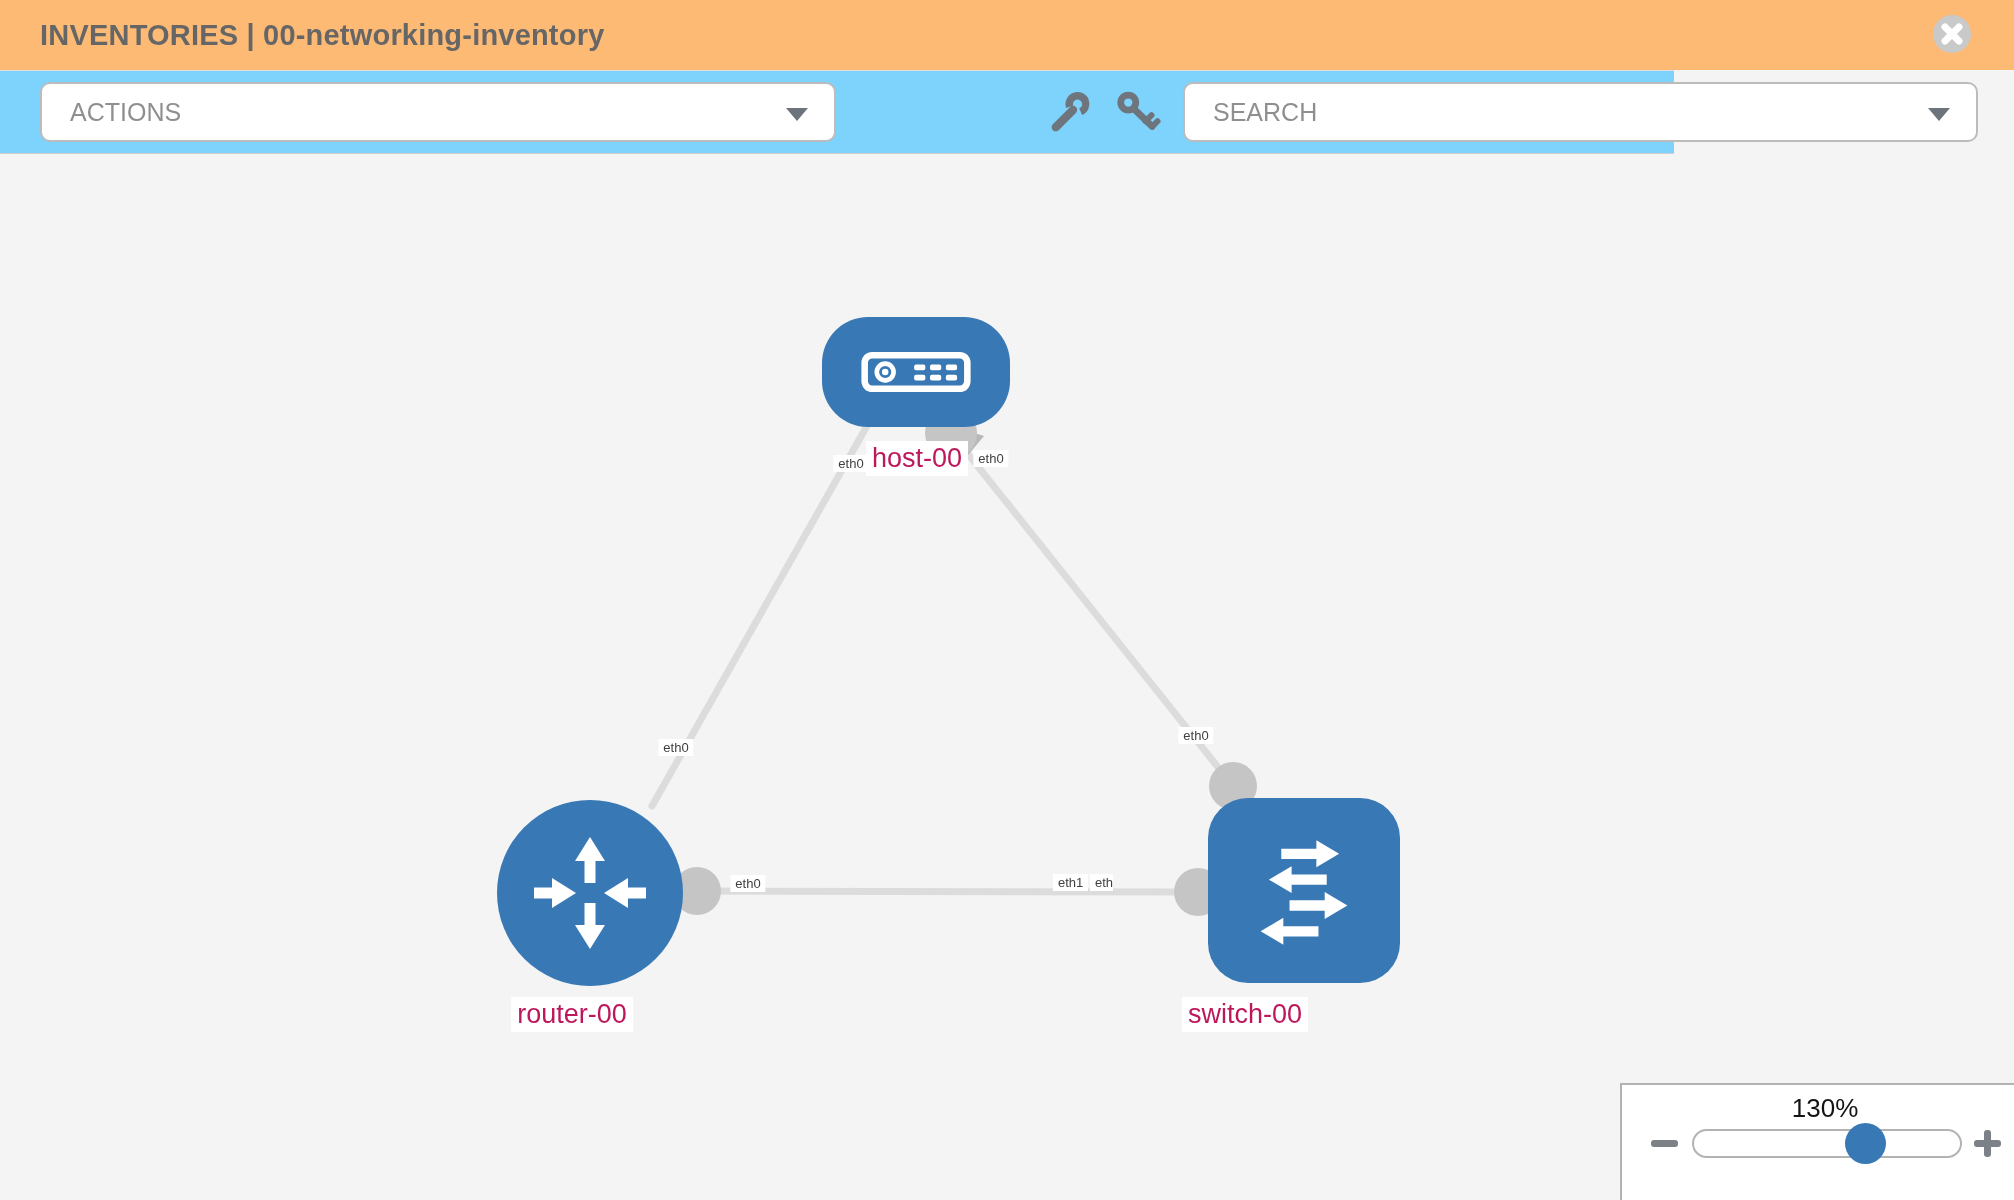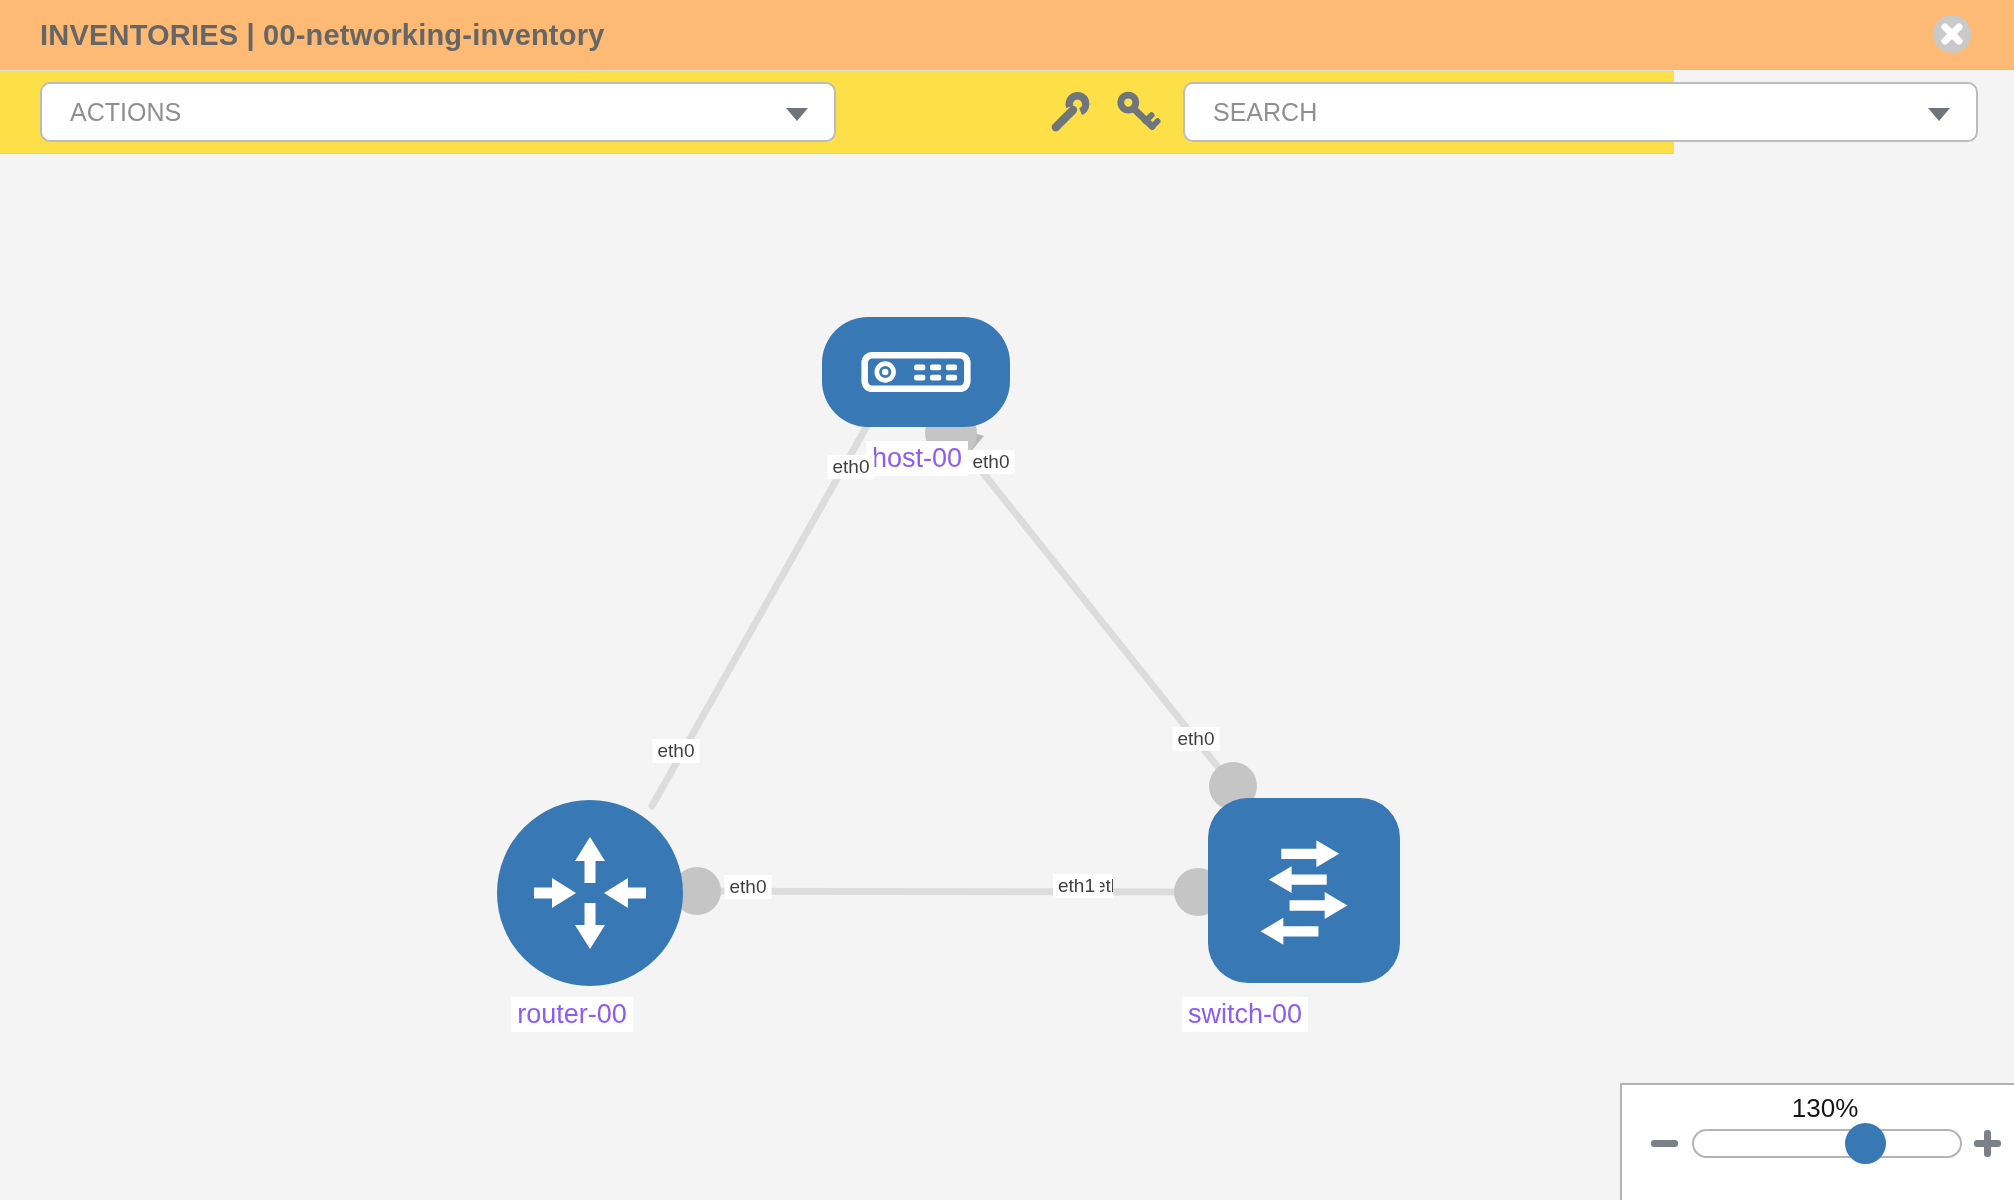--- a/index.html
+++ b/index.html
@@ -7,21 +7,21 @@
   body { font-family:"Liberation Sans", sans-serif; background:#f4f4f4; position:relative; }
 
   
   .header { position:absolute; left:0; top:0; width:2014px; height:70px; background:#fdba74; }
   .page-title { position:absolute; left:40px; top:0; height:70px; line-height:70px;
                 font-size:29px; font-weight:bold; color:#666666; letter-spacing:0.2px; }
   .close-btn { position:absolute; left:1932px; top:14px; width:40px; height:40px; cursor:pointer; }
 
   
   .toolbar { position:absolute; left:0; top:70px; width:1674px; height:84px;
-             background:#fde047; border-top:1px solid #dedede; border-bottom:1px solid #cfcfcf; }
+             background:#7dd3fc; border-top:1px solid #dedede; border-bottom:1px solid #cfcfcf; }
   .dd-box { position:absolute; top:11px; height:60px; background:#ffffff;
             border:2px solid #bcbcbc; border-radius:10px; }
   .dd-label { position:absolute; left:28px; top:0; height:56px; line-height:56px;
               font-size:25px; color:#8f8f8f; }
   .caret { position:absolute; right:26px; top:24px; width:0; height:0;
            border-left:11px solid transparent; border-right:11px solid transparent;
            border-top:13px solid #6d747c; }
   .actions-box { left:40px; width:796px; }
   .search-box { left:1183px; width:795px;text-align:right; }
   .tool-icon { position:absolute; top:18px; width:48px; height:48px; cursor:pointer; }
@@ -30,24 +30,24 @@
 
   
   .canvas { position:absolute; left:0; top:154px; width:2014px; height:1046px; background:#f4f4f4; }
   .net-svg { position:absolute; left:0; top:0; }
 
   .node { position:absolute; background:#3878b5; display:flex; align-items:center; justify-content:center; cursor:pointer; }
   .node-host { left:822px; top:163px; width:188px; height:110px; border-radius:46px; }
   .node-router { left:497px; top:646px; width:186px; height:186px; border-radius:50%; }
   .node-switch { left:1208px; top:644px; width:192px; height:185px; border-radius:40px; }
 
-  .lbl { position:absolute; background:#ffffff; color:#8b5cf6; white-space:nowrap;
+  .lbl { position:absolute; background:#ffffff; color:#be185d; white-space:nowrap;
          padding:2px 6px; transform:translateX(-50%); }
   .node-lbl { font-size:27px; }
-  .iface { font-size:19px; padding:1px 5px; color:#3f3f3f; }
+  .iface { font-size:13px; padding:1px 5px; color:#3f3f3f; }
   .iface-clip { transform:none; overflow:hidden; width:23px; padding-right:0; }
   .iface-front { transform:none; }
 
   
   .zoom-panel { position:absolute; left:1620px; top:1083px; width:420px; height:140px;
                 background:#ffffff; border:2px solid #b3b3b3; }
   .zoom-pct { position:absolute; left:203px; top:8px; transform:translateX(-50%);
               font-size:26px; color:#141414; }
   .zoom-minus { position:absolute; left:29px; top:55px; width:27px; height:7px;
                 border-radius:3px; background:#7c8187; cursor:pointer; }

